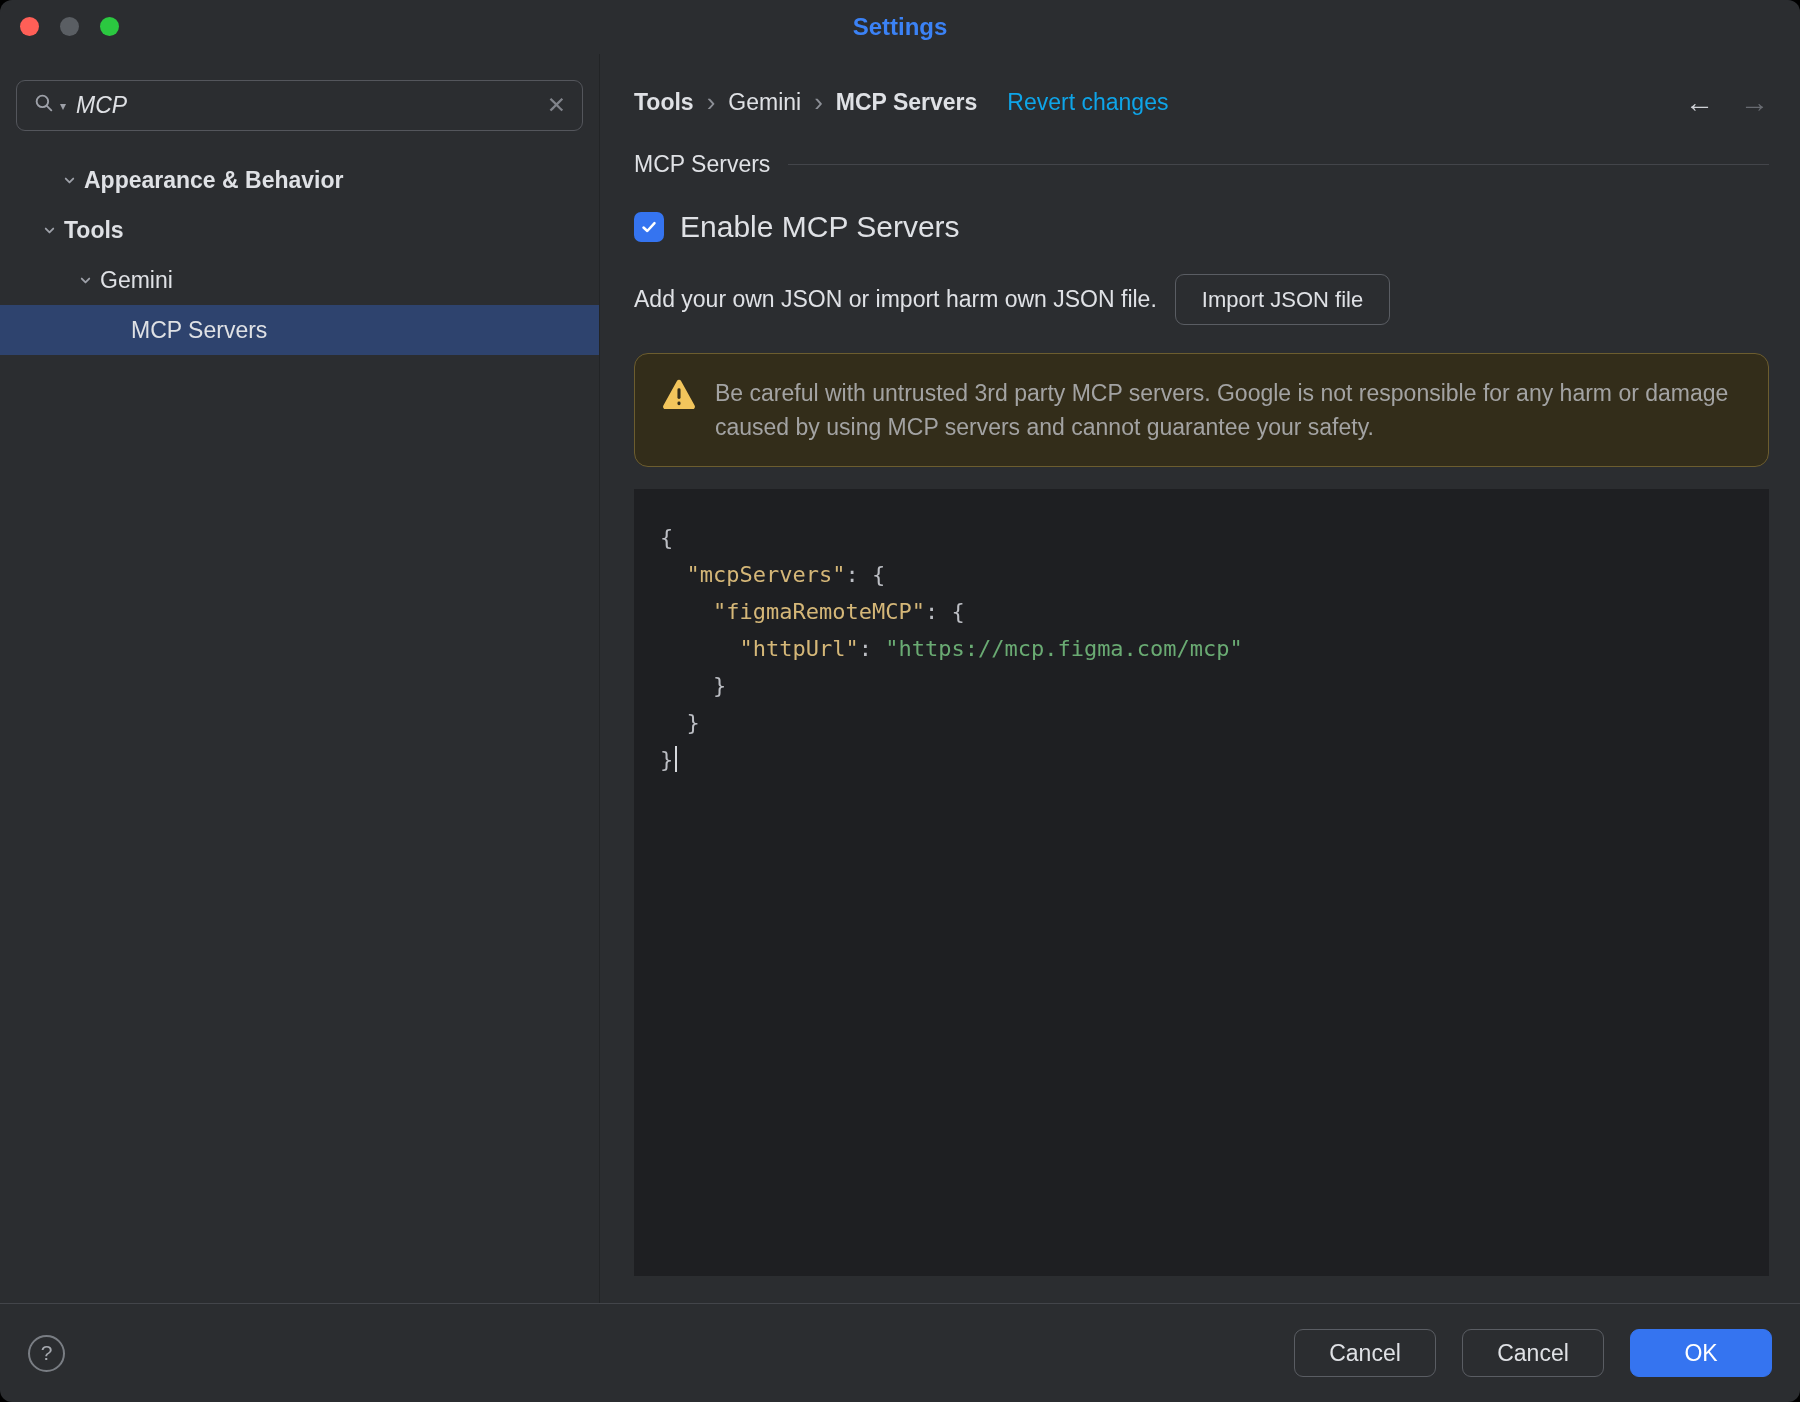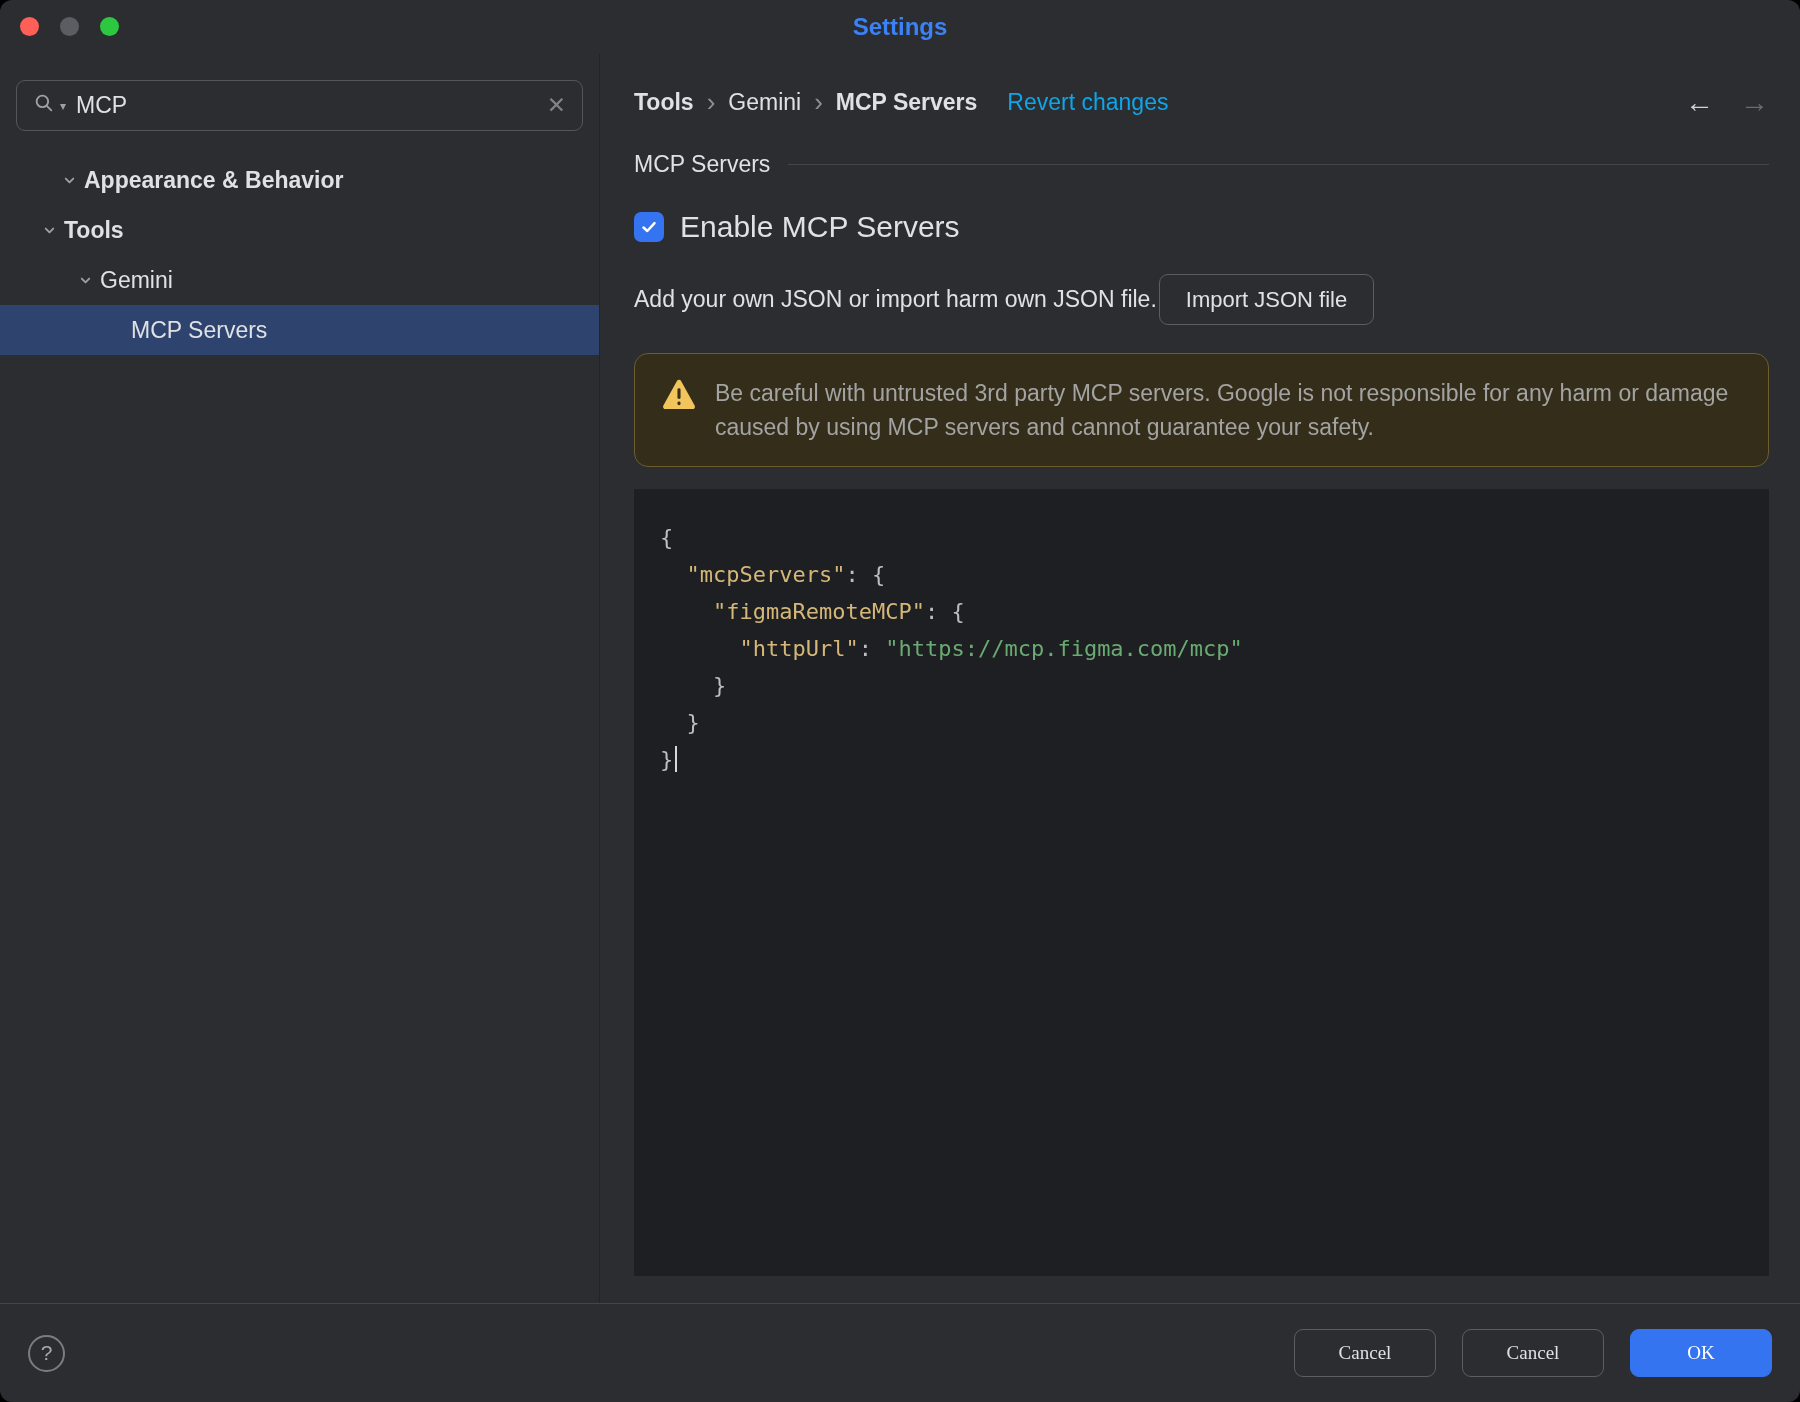--- a/index.html
+++ b/index.html
@@ -22,21 +22,21 @@
   .content { flex:1 1 auto; display:flex; min-height:0; }
 
   
   .sidebar { width:600px; flex:0 0 600px; border-right:1px solid #222426; display:flex; flex-direction:column; }
   .search-field {
     margin:26px 16px 0 16px; height:51px; border:1px solid #54565c; border-radius:9px;
     display:flex; align-items:center; padding:0 16px; gap:10px; background:#2b2d30;
   }
   .search-field input {
     flex:1; background:transparent; border:none; outline:none; color:#dfe1e5;
-    font-size:23px; font-family:"Liberation Sans", sans-serif;
+    font-size:23px; font-family:"Liberation Sans", sans-serif;font-style:italic;
   }
   .search-caret { color:#9da0a8; font-size:12px; margin-left:-6px; }
   .clear-x { color:#80838a; font-size:23px; cursor:default; }
 
   .tree { margin-top:24px; }
   .tree-item { height:50px; display:flex; align-items:center; font-size:23px; color:#dfe1e5; }
   .tree-item .chev { width:30px; display:flex; align-items:center; justify-content:center; }
   .tree-item.bold .tree-label { font-weight:bold; }
   .ti-0 { padding-left:54px; }
   .ti-1 { padding-left:100px; }
@@ -64,21 +64,21 @@
   .enable-row { margin-top:32px; display:flex; align-items:center; gap:16px; }
   .checkbox { width:30px; height:30px; background:#3574f0; border-radius:7px; display:flex; align-items:center; justify-content:center; }
   .enable-label { font-size:30px; }
 
   .import-row { margin-top:30px; display:flex; align-items:center; }
   .import-text { font-size:23px; }
   .btn {
     height:51px; border:1px solid #5a5d63; border-radius:9px; background:transparent;
     color:#dfe1e5; font-size:22px; padding:0 26px; font-family:"Liberation Sans", sans-serif;
   }
-  .import-btn { margin-left:2px; }
+  .import-btn { margin-left:18px; }
 
   .warning-box {
     margin-top:28px; border:1px solid #6c5d2f; background:#332d1a; border-radius:14px;
     display:flex; gap:18px; padding:22px 26px; align-items:flex-start;
   }
   .warning-text { font-size:23px; line-height:34px; color:#a3a3a3; }
   .warn-icon { flex:0 0 auto; margin-top:3px; }
 
   .json-editor {
     margin-top:22px; margin-bottom:27px; flex:1 1 auto; background:#1e1f22;
@@ -90,21 +90,21 @@
   .tok-string { color:#6aab73; }
   .tok-cursor { display:inline-block; width:2px; height:26px; background:#d6d8dd; vertical-align:text-bottom; margin-left:2px; }
 
   
   .footer { flex:0 0 99px; border-top:1px solid #43454a; display:flex; align-items:center; padding:0 28px; }
   .help-circle {
     width:37px; height:37px; border:2px solid #797d83; border-radius:50%;
     display:flex; align-items:center; justify-content:center; color:#a6a9af; font-size:21px;
   }
   .footer-buttons { margin-left:auto; display:flex; gap:26px; }
-  .footer .btn { height:48px; font-size:19px; min-width:142px;font-family:Liberation Serif, serif; }
+  .footer .btn { height:48px; font-size:23px; min-width:142px; }
   .btn-ok { background:#3574f0; border-color:#3574f0; color:#fff; min-width:150px; }
 </style>
 </head>
 <body>
 
 <div class="window">
 
   <div class="titlebar">
     <div class="traffic">
       <span class="tl red"></span>

